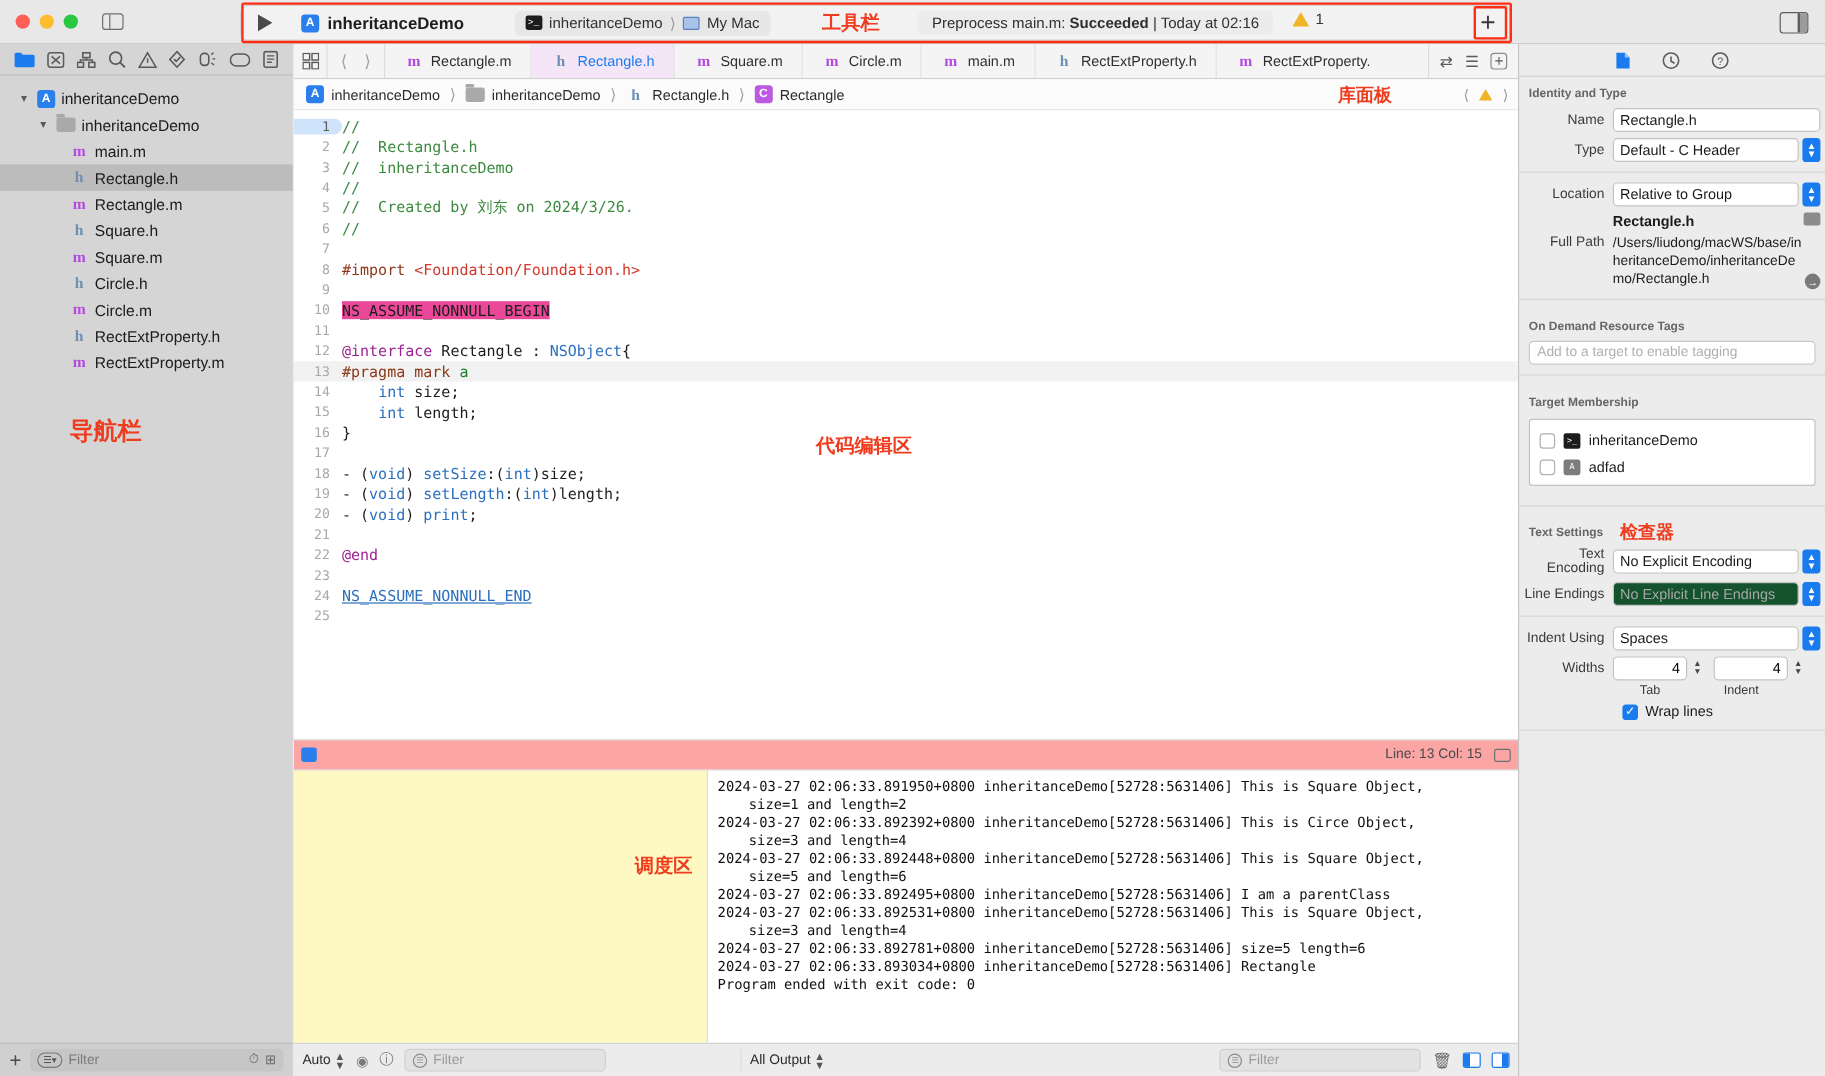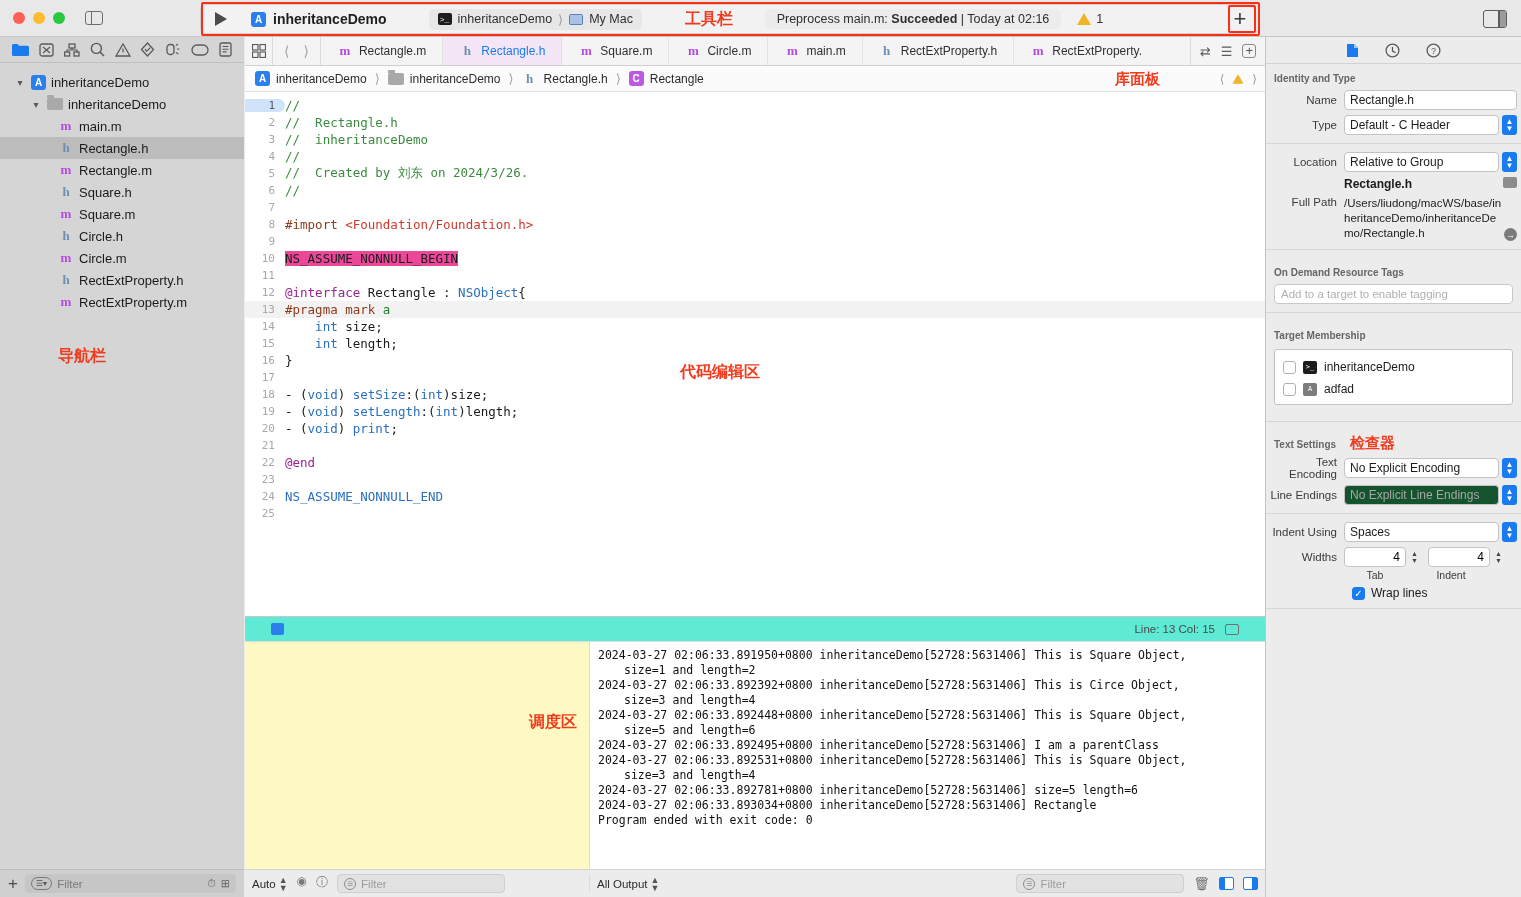--- a/index.html
+++ b/index.html
@@ -41,21 +41,21 @@
   }
   .scheme-name { font-size:14px; font-weight:bold; color:#1d1d1d; }
   .dest-chip {
     display:flex;align-items:center;gap:6px;margin-left:32px;
     background:#e7e7e7;border-radius:5px;padding:3px 9px;font-size:12.5px;color:#303030;
   }
   .term-ico{width:14px;height:12px;border-radius:2px;background:#1c1c1c;color:#fff;font-size:8px;display:flex;align-items:center;justify-content:center;font-family:"Liberation Mono",monospace;}
   .chev-sep{color:#9a9a9a;font-size:13px;}
   .mac-ico{width:14px;height:11px;border:1.6px solid #5b7fbd;border-radius:1.5px;background:#a9c2e8;}
   .status-area {
-    flex:1; display:flex; align-items:center; justify-content:center; gap:16px;
+    flex:1; display:flex; align-items:flex-start; justify-content:center; gap:16px;
   }
   .status-pill{background:#ececec;border-radius:5px;padding:3px 12px;font-size:12.5px;color:#2e2e2e;white-space:nowrap;}
   .status-pill b{font-weight:bold;}
   .warn-group{display:flex;align-items:center;gap:5px;font-size:12.5px;color:#333;}
   .warn-tri{width:0;height:0;border-left:7px solid transparent;border-right:7px solid transparent;border-bottom:12px solid #f0b429;position:relative;}
   .plus-btn{width:28px;height:28px;margin-right:4px;display:flex;align-items:center;justify-content:center;font-size:22px;color:#3a3a3a;font-weight:300;cursor:pointer;}
   .ann-toolbar{position:absolute;left:685px;top:9px;color:#f03c1e;font-size:16px;font-weight:bold;}
   .right-panel-toggle{position:absolute;right:14px;top:10px;width:24px;height:18px;border:1.6px solid #5d5d5d;border-radius:3px;}
   .right-panel-toggle:after{content:"";position:absolute;right:6px;top:0;bottom:0;width:1.6px;background:#5d5d5d;}
   .right-panel-toggle:before{content:"";position:absolute;right:0;top:0;bottom:0;width:6px;background:#9b9b9b;border-top-right-radius:2px;border-bottom-right-radius:2px;}
@@ -73,21 +73,21 @@
   .nav-tree{flex:1;overflow:hidden;padding-top:8px;font-size:13px;color:#1b1b1b;position:relative;}
   .row{display:flex;align-items:center;height:22px;padding-left:10px;gap:5px;cursor:default;white-space:nowrap;}
   .row.sel{background:#bcbcbc;}
   .disc{width:12px;text-align:center;color:#5a5a5a;font-size:10px;}
   .ficon{width:16px;text-align:center;font-weight:bold;font-size:13px;font-family:"Liberation Serif",serif;}
   .ficon.m{color:#b44be0;}
   .ficon.h{color:#6e8fb2;}
   .prj-ico{width:15px;height:15px;border-radius:3px;background:#2b7fec;color:#fff;font-size:10px;display:flex;align-items:center;justify-content:center;font-weight:bold;}
   .fold-ico{width:16px;height:12px;background:#a9a9a9;border-radius:2px;position:relative;}
   .fold-ico:before{content:"";position:absolute;left:0;top:-3px;width:7px;height:3px;background:#a9a9a9;border-radius:1px 1px 0 0;}
-  .ann-nav{position:absolute;left:58px;top:283px;color:#f03c1e;font-size:16px;font-weight:bold;}
+  .ann-nav{position:absolute;left:58px;top:283px;color:#f03c1e;font-size:20px;font-weight:bold;}
   .nav-bottom{height:28px;background:#d0d0d0;border-top:1px solid #bdbdbd;display:flex;align-items:center;gap:7px;padding:0 8px;}
   .nav-plus{font-size:17px;color:#4a4a4a;}
   .filterbox{flex:1;height:19px;background:#c6c6c6;border-radius:4px;display:flex;align-items:center;padding:0 6px;gap:5px;color:#7a7a7a;font-size:11.5px;}
   .fchip{border:1.2px solid #777;border-radius:9px;height:13px;padding:0 4px;display:flex;align-items:center;gap:2px;font-size:8px;color:#555;}
   .mini-ico{color:#6a6a6a;font-size:11px;}
 
   
   .editor{position:absolute;left:245px;top:37px;right:256px;bottom:0;background:#fff;display:flex;flex-direction:column;}
   .tabbar{height:29px;background:#f4f4f4;border-bottom:1px solid #d0d0d0;display:flex;align-items:stretch;}
   .tb-ico-cell{width:28px;display:flex;align-items:center;justify-content:center;border-right:1px solid #dcdcdc;}
@@ -107,40 +107,40 @@
   .cl{display:flex;height:17px;align-items:center;}
   .cl.hl{background:#f2f2f2;}
   .ln{width:40px;text-align:right;padding-right:10px;color:#a8a8a8;font-size:11px;font-family:"DejaVu Sans Mono",monospace;}
   .cl.cur .ln{background:#cfe3fb;color:#5a5a5a;border-radius:0 8px 8px 0;}
   .code{white-space:pre;color:#1c1c1c;}
   .c-com{color:#3c8a3f;}
   .c-pre{color:#8c3a1a;}
   .c-str{color:#d0392b;}
   .c-kw{color:#9b2393;}
   .c-type{color:#2b6fbd;}
-  .c-mac{color:#2b6fbd;}
+  .c-mac{color:#2b6fbd;text-decoration:underline;}
   .c-sel{background:#ec4899;}
   .c-fn{color:#2b6fbd;}
   .c-green{color:#1a7f28;}
   .ann-code{position:absolute;left:435px;top:270px;color:#f03c1e;font-size:16px;font-weight:bold;}
 
   
   .console{height:281px;border-top:1px solid #c8c8c8;background:#fff;display:flex;flex-direction:column;}
-  .dbgbar{height:25px;background:#5eead4;border-bottom:1px solid #dcdcdc;display:flex;align-items:center;padding:0 26px;}
+  .dbgbar{height:25px;background:#fca5a5;border-bottom:1px solid #dcdcdc;display:flex;align-items:center;padding:0 6px;}
   .dbg-sq{width:13px;height:12px;background:#2b7fec;border-radius:2px;}
   .linecol{margin-left:auto;font-size:11.5px;color:#4a4a4a;}
   .scr-ico{margin-left:10px;width:14px;height:11px;border:1.4px solid #6e6e6e;border-radius:2px;}
   .conbody{flex:1;display:flex;overflow:hidden;}
   .varpane{width:345px;border-right:1px solid #dcdcdc;background:#fef9c3;position:relative;}
   .ann-dbg{position:absolute;right:12px;top:70px;color:#f03c1e;font-size:16px;font-weight:bold;}
   .outpane{flex:1;background:#fff;padding:6px 8px 0 8px;overflow:hidden;}
   .outline{font-family:"DejaVu Sans Mono","Liberation Mono",monospace;font-size:11.5px;color:#111;white-space:pre-wrap;line-height:15px;}
   .cont{padding-left:26px;}
   .conbottom{height:28px;background:#ececec;border-top:1px solid #d3d3d3;display:flex;align-items:center;}
-  .cb-left{width:345px;display:flex;gap:9px;padding:0 7px;border-right:1px solid #dcdcdc;}
+  .cb-left{width:373px;display:flex;align-items:center;gap:9px;padding:0 7px;border-right:1px solid #dcdcdc;}
   .cb-right{flex:1;display:flex;align-items:center;gap:9px;padding:0 7px;}
   .popup{font-size:11.5px;color:#2c2c2c;display:flex;align-items:center;gap:3px;}
   .stepper{font-size:9px;color:#555;line-height:8px;}
   .searchbox{height:19px;background:#e2e2e2;border:1px solid #d0d0d0;border-radius:4px;display:flex;align-items:center;gap:5px;padding:0 6px;color:#9b9b9b;font-size:11.5px;min-width:168px;}
   .mag{width:12px;height:12px;border-radius:50%;border:1.3px solid #8d8d8d;display:flex;align-items:center;justify-content:center;font-size:7px;color:#8d8d8d;}
   .pane-btn{width:15px;height:13px;border:1.5px solid #1a7bef;border-radius:2px;}
   .pane-btn.f{background:linear-gradient(90deg,#1a7bef 40%, #fff 40%);}
   .pane-btn.s{background:linear-gradient(90deg,#fff 60%, #1a7bef 60%);}
   .trash{color:#6a6a6a;font-size:13px;}
 

